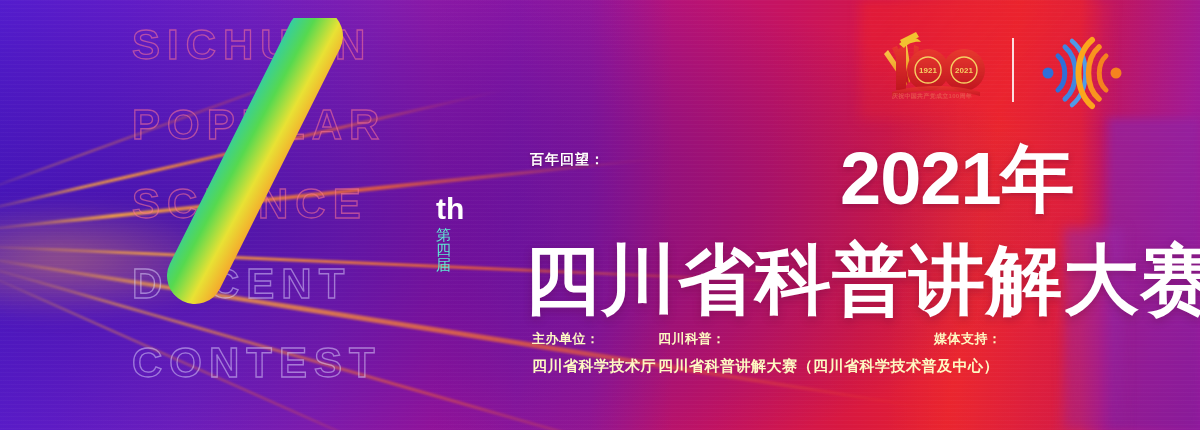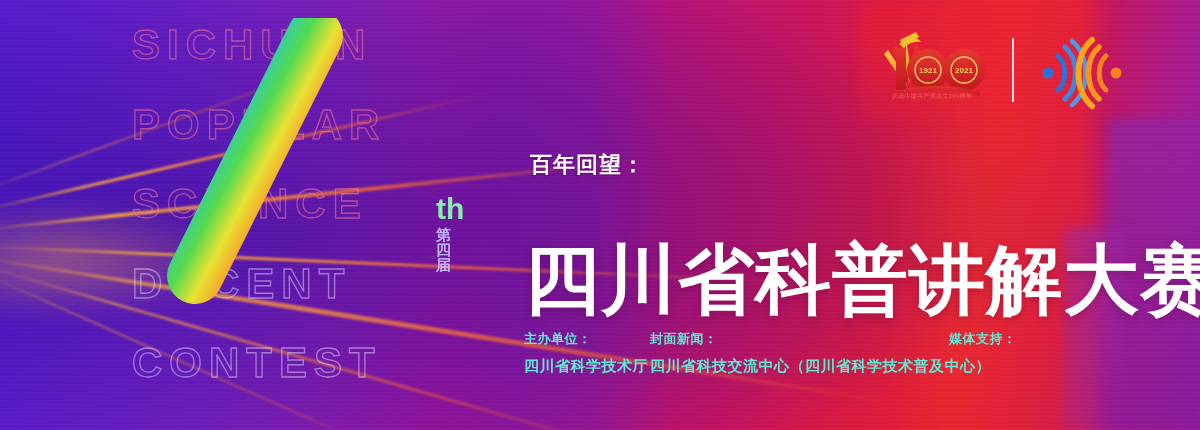--- a/index.html
+++ b/index.html
@@ -102,59 +102,59 @@
   .ow{
     font-size:42px;font-weight:700;letter-spacing:7px;line-height:1;
     color:transparent;-webkit-text-stroke:1.3px rgba(255,120,150,.55);
     white-space:nowrap;
   }
   .ow.pale{-webkit-text-stroke:1.3px rgba(225,215,255,.50);}
 
   .four{position:absolute;left:0;top:0;width:300px;height:370px;}
   .badge-th{
     position:absolute;left:316px;top:176px;
-    color:#86efac;font-size:30px;font-weight:700;letter-spacing:0px;line-height:1;
+    color:#ffffff;font-size:30px;font-weight:700;letter-spacing:0px;line-height:1;
   }
   .badge-cn{
     position:absolute;left:316px;top:209px;
-    color:#c4b5fd;font-size:15px;font-weight:700;letter-spacing:1px;line-height:1;
+    color:#5eead4;font-size:15px;font-weight:400;letter-spacing:1px;line-height:1;
   }
 
   
   .kicker{
     position:absolute;left:530px;top:150px;
-    color:#ffffff;font-weight:700;line-height:1.32;font-size:22px;letter-spacing:1px;
+    color:#ffffff;font-weight:700;line-height:1.32;font-size:14px;letter-spacing:1px;
     text-shadow:0 1px 3px rgba(80,0,40,.45);
   }
   .kicker .k1{display:block;}
   .kicker .k2{display:block;}
 
   .year{
     position:absolute;left:840px;top:142px;
     color:#ffffff;font-size:74px;font-weight:700;line-height:1;letter-spacing:-1px;
     text-shadow:0 2px 6px rgba(90,0,50,.35);
   }
 
   .title{
     position:absolute;left:524px;top:242px;
     color:#ffffff;font-size:76px;font-weight:700;line-height:1;letter-spacing:1px;
     text-shadow:0 3px 8px rgba(90,0,50,.30);
     white-space:nowrap;
   }
 
   
   .credits{position:absolute;left:524px;top:330px;width:640px;height:62px;}
-  .credit{position:absolute;color:#5eead4;}
+  .credit{position:absolute;color:#fef9c3;margin-left:8px;}
   .credit .ch{
     display:block;font-size:13px;font-weight:700;letter-spacing:.5px;margin-bottom:9px;
   }
   .credit .cv{display:block;font-size:15px;font-weight:700;letter-spacing:.5px;white-space:nowrap;}
   .c-host{left:0;top:0;}
   .c-org{left:126px;top:0;}
-  .c-media{left:425px;top:0;}
+  .c-media{left:402px;top:0;}
 
   
   .logos{position:absolute;left:876px;top:30px;width:240px;height:88px;}
   .cpc{position:absolute;left:0;top:0;width:112px;height:82px;}
   .cpc-caption{
     position:absolute;left:2px;top:62px;width:108px;text-align:center;
     font-size:6px;font-weight:700;letter-spacing:.3px;color:#e8584f;opacity:.85;
     white-space:nowrap;
   }
   .divider{position:absolute;left:136px;top:8px;width:2px;height:64px;background:rgba(255,255,255,.85);}
@@ -223,31 +223,32 @@
     </svg>
 
     <div class="badge-th">th</div>
     <div class="badge-cn">第四届</div>
   </div>
 
   <div class="kicker">
     <span class="k1">百年回望：</span>
   </div>
 
+  <div class="year">2021年</div>
 
   <div class="title">四川省科普讲解大赛</div>
 
   <div class="credits">
     <div class="credit c-host">
       <span class="ch">主办单位：</span>
       <span class="cv">四川省科学技术厅</span>
     </div>
     <div class="credit c-org">
-      <span class="ch">封面新闻：</span>
-      <span class="cv">四川省科技交流中心（四川省科学技术普及中心）</span>
+      <span class="ch">四川科普：</span>
+      <span class="cv">四川省科普讲解大赛（四川省科学技术普及中心）</span>
     </div>
     <div class="credit c-media">
       <span class="ch">媒体支持：</span>
     </div>
   </div>
 
   <div class="logos">
 
     <svg class="cpc" viewBox="0 0 112 82">
       <defs>

